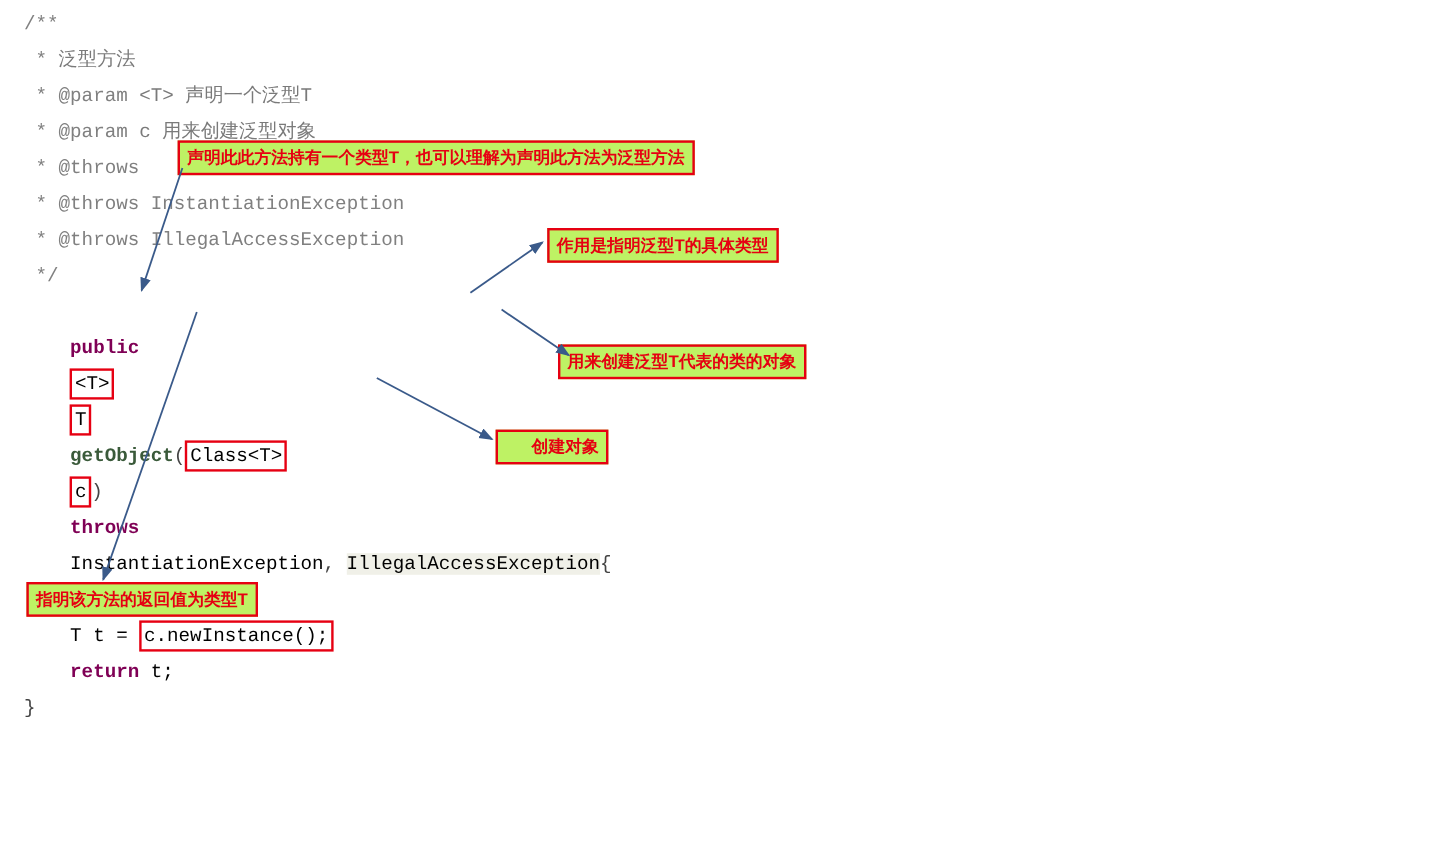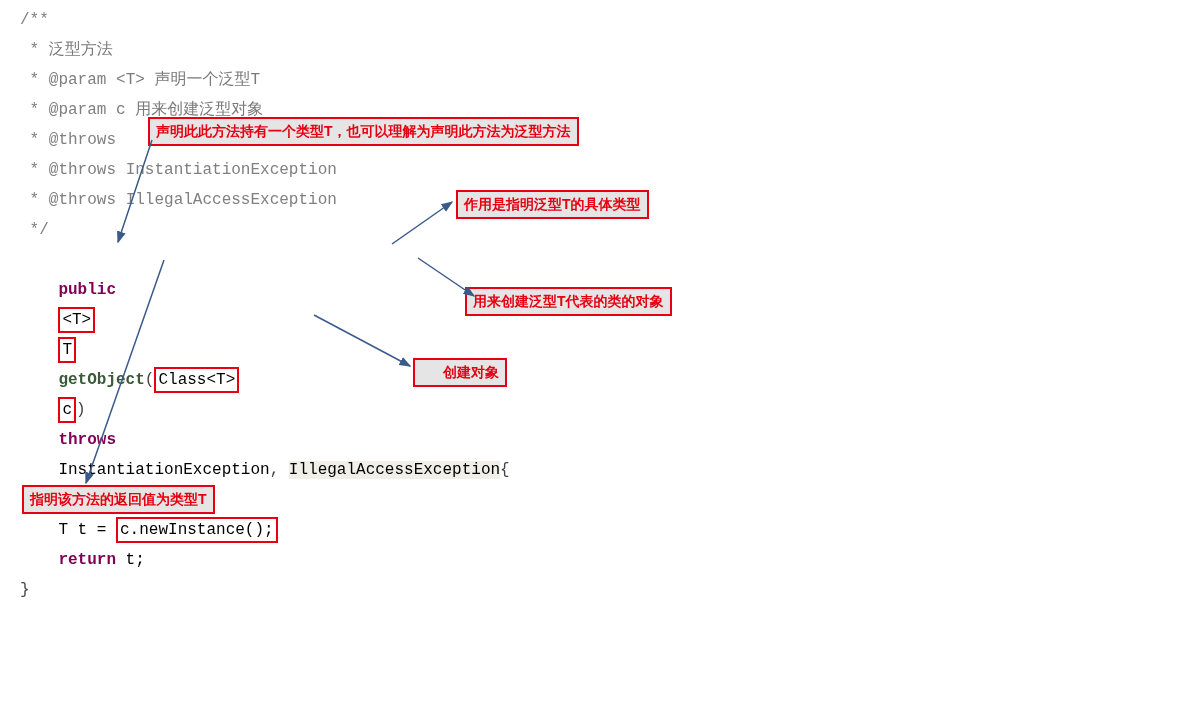--- a/index.html
+++ b/index.html
@@ -35,21 +35,21 @@
     line-height: 22px;
   }
   .annotation {
     position: absolute;
     border: 2px solid #e60012;
     color: #e60012;
     font-family: SimSun, sans-serif;
     font-weight: bold;
     font-size: 14px;
     padding: 4px 6px;
-    background: #e5e5e5;
+    background: #bef264;
     line-height: 1.2;
     white-space: nowrap;
   }
   svg.arrows {
     position: absolute;
     top: 0; left: 0;
     width: 1199px; height: 710px;
     pointer-events: none;
   }
 </style>

